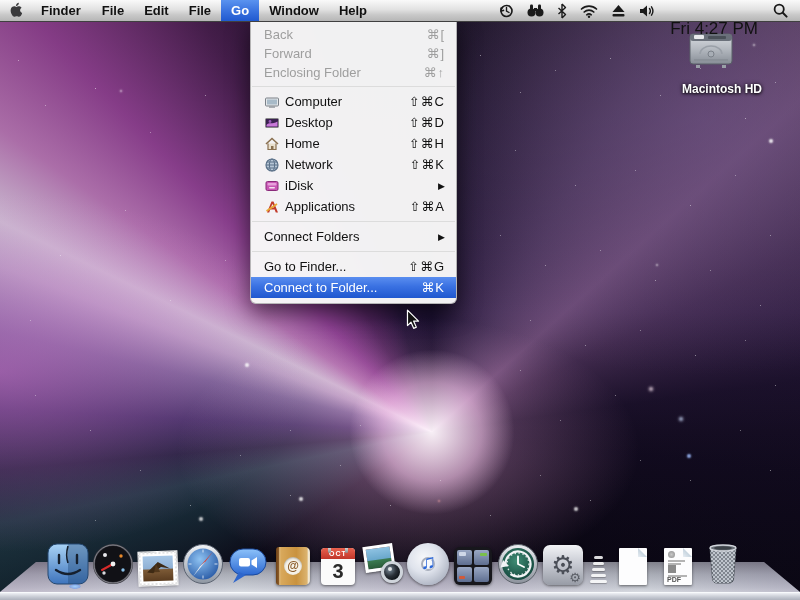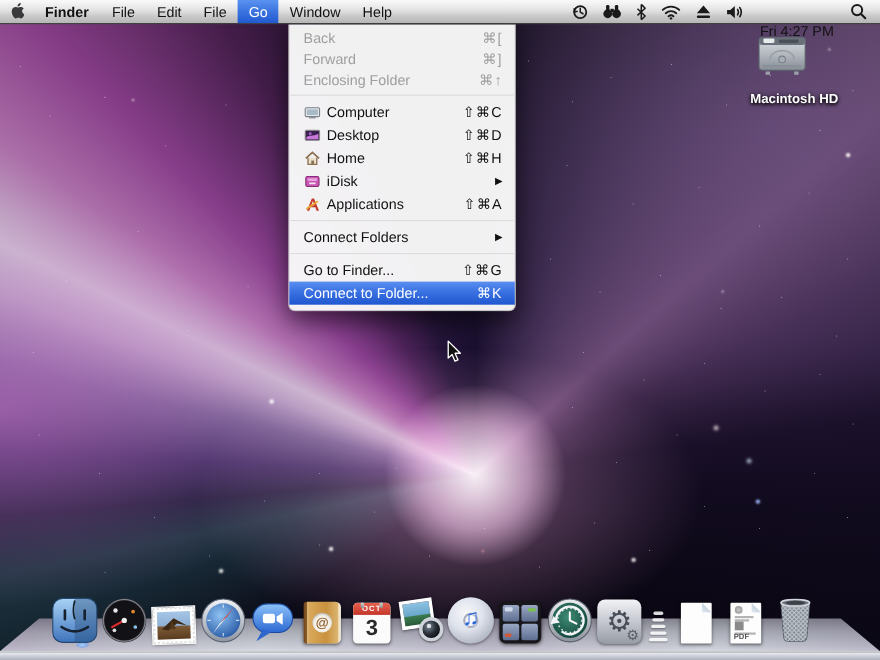--- a/index.html
+++ b/index.html
@@ -51,31 +51,31 @@
       575px 508px 2px 1px rgba(255,255,255,.85),650px 388px 3px 1px rgba(255,235,245,.95),
       246px 364px 2px 1px rgba(255,255,255,.9),656px 264px 2px 0 rgba(255,255,255,.85),
       688px 455px 2px 1px rgba(160,190,255,.95),438px 500px 2px 0 rgba(255,170,170,.85); }
 
   
   .menubar { position:absolute; top:0; left:0; right:0; height:22px; z-index:40;
     background:linear-gradient(180deg,#fafafa 0%,#e2e2e2 45%,#c9c9c9 70%,#b6b6b6 100%);
     border-bottom:1px solid #404040; display:flex; align-items:center; font-size:13px; color:#111; }
   .mb-left { display:flex; align-items:center; height:100%; }
   .apple { width:30px; height:100%; display:flex; align-items:center; justify-content:center; }
-  .mb-item { height:100%; display:flex; align-items:center; padding:0 10px; white-space:nowrap; }
+  .mb-item { height:100%; display:flex; align-items:center; padding:0 10px; white-space:nowrap;font-weight:bold; }
   .mb-item.bold { font-weight:bold; padding:0 11px; }
   .mb-item.active { background:linear-gradient(180deg,#5a93ef 0%,#3b74e0 50%,#2059cf 100%); color:#fff; }
   .mb-right { margin-left:auto; display:flex; align-items:center; height:100%; gap:13px; padding-right:12px; }
   .mb-right svg { display:block; }
-  .mb-clock { font-size:13px; color:#111; padding:0 2px; white-space:nowrap;margin-top:36px; }
+  .mb-clock { font-size:17px; color:#111; padding:0 2px; white-space:nowrap;margin-top:36px; }
 
   
   .menu { position:absolute; left:250px; top:22px; width:207px; z-index:35;
     background:rgba(249,249,249,.97); border:1px solid rgba(0,0,0,.25); border-top:none;
-    border-radius:0 0 6px 6px; box-shadow:0 8px 22px rgba(0,0,0,.55); padding:3px 0 5px;margin-left:12px; }
+    border-radius:0 0 6px 6px; box-shadow:0 8px 22px rgba(0,0,0,.55); padding:3px 0 5px; }
   .mi { display:flex; align-items:center; height:21px; padding:0 11px 0 13px; font-size:13px; color:#111; }
   .mi.small { height:19px; }
   .mi .ic { width:16px; height:16px; margin-right:5px; flex:0 0 16px; display:flex; align-items:center; justify-content:center; }
   .mi .lbl { flex:1; white-space:nowrap; }
   .mi .sc { margin-left:8px; white-space:nowrap; letter-spacing:1px; }
   .mi .arrow { margin-left:8px; font-size:9px; }
   .mi.disabled { color:#9e9e9e; }
   .mi.sel { background:linear-gradient(180deg,#5a8ef0 0%,#3a71e2 45%,#1f57cf 100%); color:#fff; }
   .msep { height:1px; background:#dcdcdc; margin:4px 1px; }
 
@@ -280,20 +280,31 @@
             <path d="M4 7.5 V13.5 H12 V7.5" fill="#e8dfcc" stroke="#8a7050" stroke-width="1.2"></path>
             <rect x="7" y="10" width="2.5" height="3.5" fill="#8a7050"></rect>
           </svg>
       </span>
       <span class="lbl">Home</span>
         <span class="sc">⇧⌘H</span>
     </div>
     <div class="mi">
       <span class="ic">
         <svg class="mic" width="16" height="16" viewBox="0 0 16 16">
+            <circle cx="8" cy="8" r="6" fill="#b6c6d6" stroke="#5a7088" stroke-width="1.2"></circle>
+            <ellipse cx="8" cy="8" rx="2.6" ry="6" fill="none" stroke="#5a7088" stroke-width="1"></ellipse>
+            <path d="M2 8 H14 M3 5 H13 M3 11 H13" stroke="#5a7088" stroke-width="1" fill="none"></path>
+          </svg>
+      </span>
+      <span class="lbl">Network</span>
+        <span class="sc">⇧⌘K</span>
+    </div>
+    <div class="mi">
+      <span class="ic">
+        <svg class="mic" width="16" height="16" viewBox="0 0 16 16">
             <rect x="2" y="3.5" width="12" height="9" rx="1.5" fill="#c857b4" stroke="#8a2a7a" stroke-width="1"></rect>
             <rect x="3.5" y="5" width="9" height="2.5" rx="1" fill="#e8a0dc"></rect>
             <rect x="5" y="9" width="6" height="1.6" rx=".8" fill="#f2e2ee"></rect>
           </svg>
       </span>
       <span class="lbl">iDisk</span>
         <span class="arrow">▶</span>
     </div>
     <div class="mi">
       <span class="ic">

